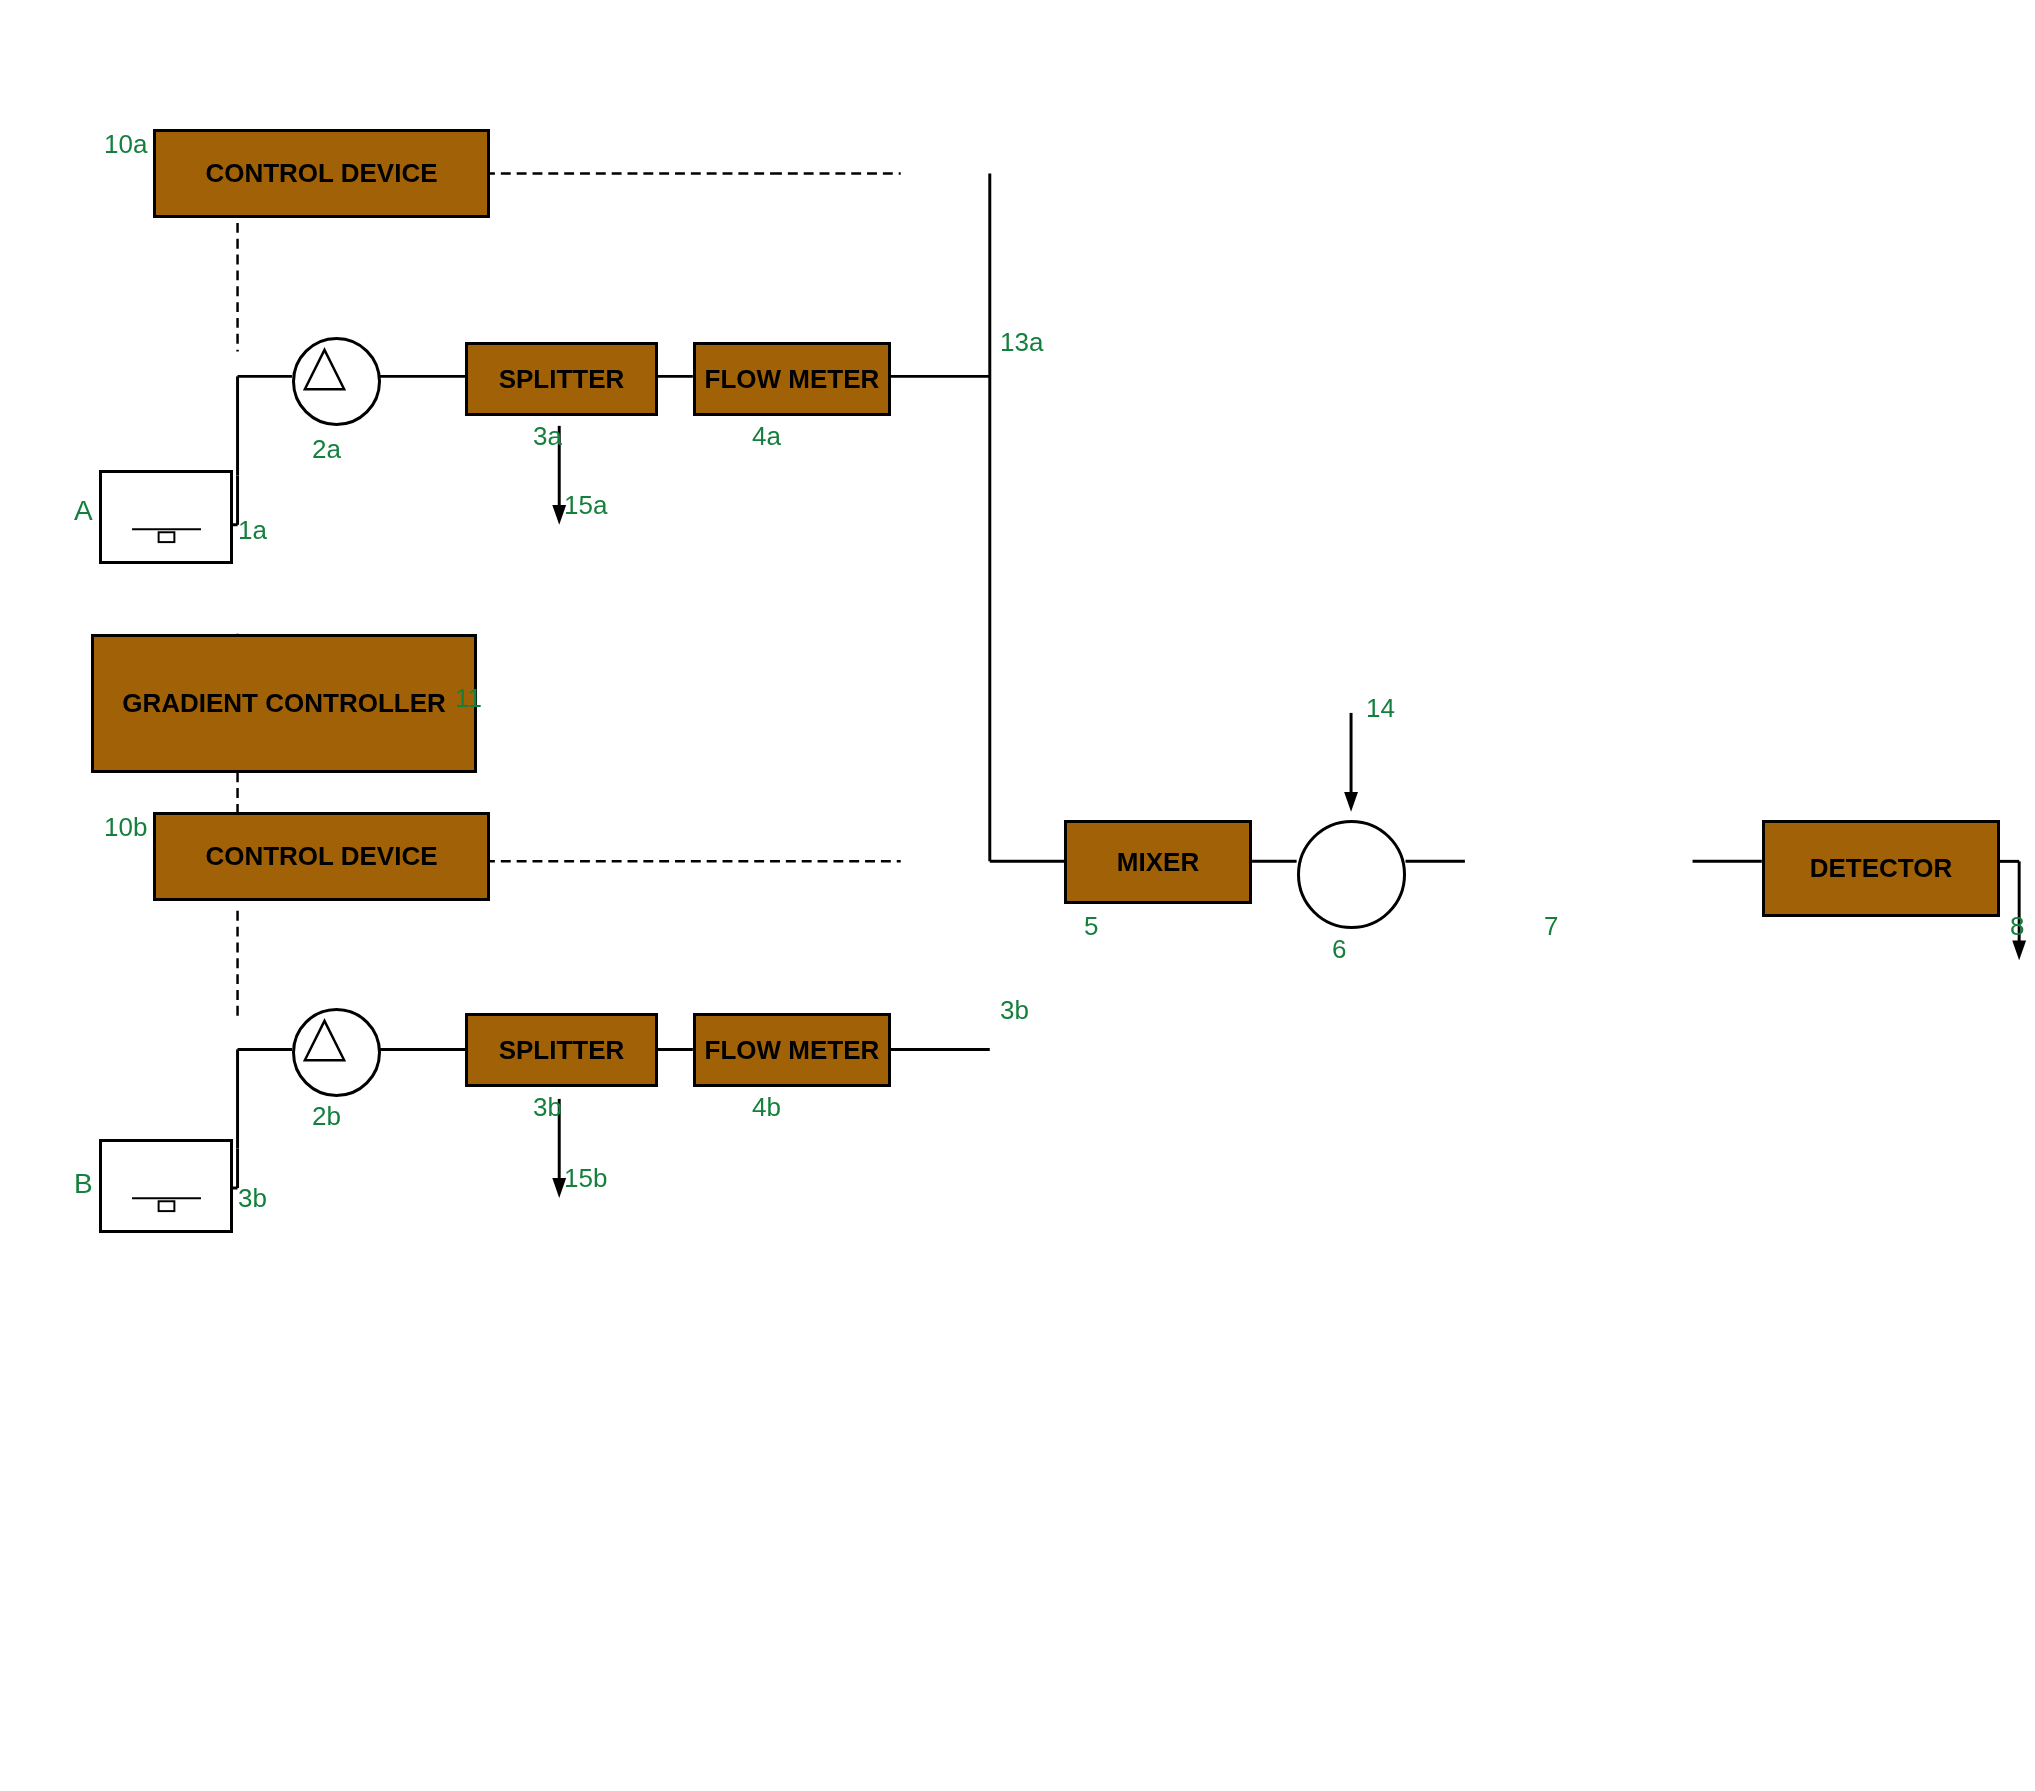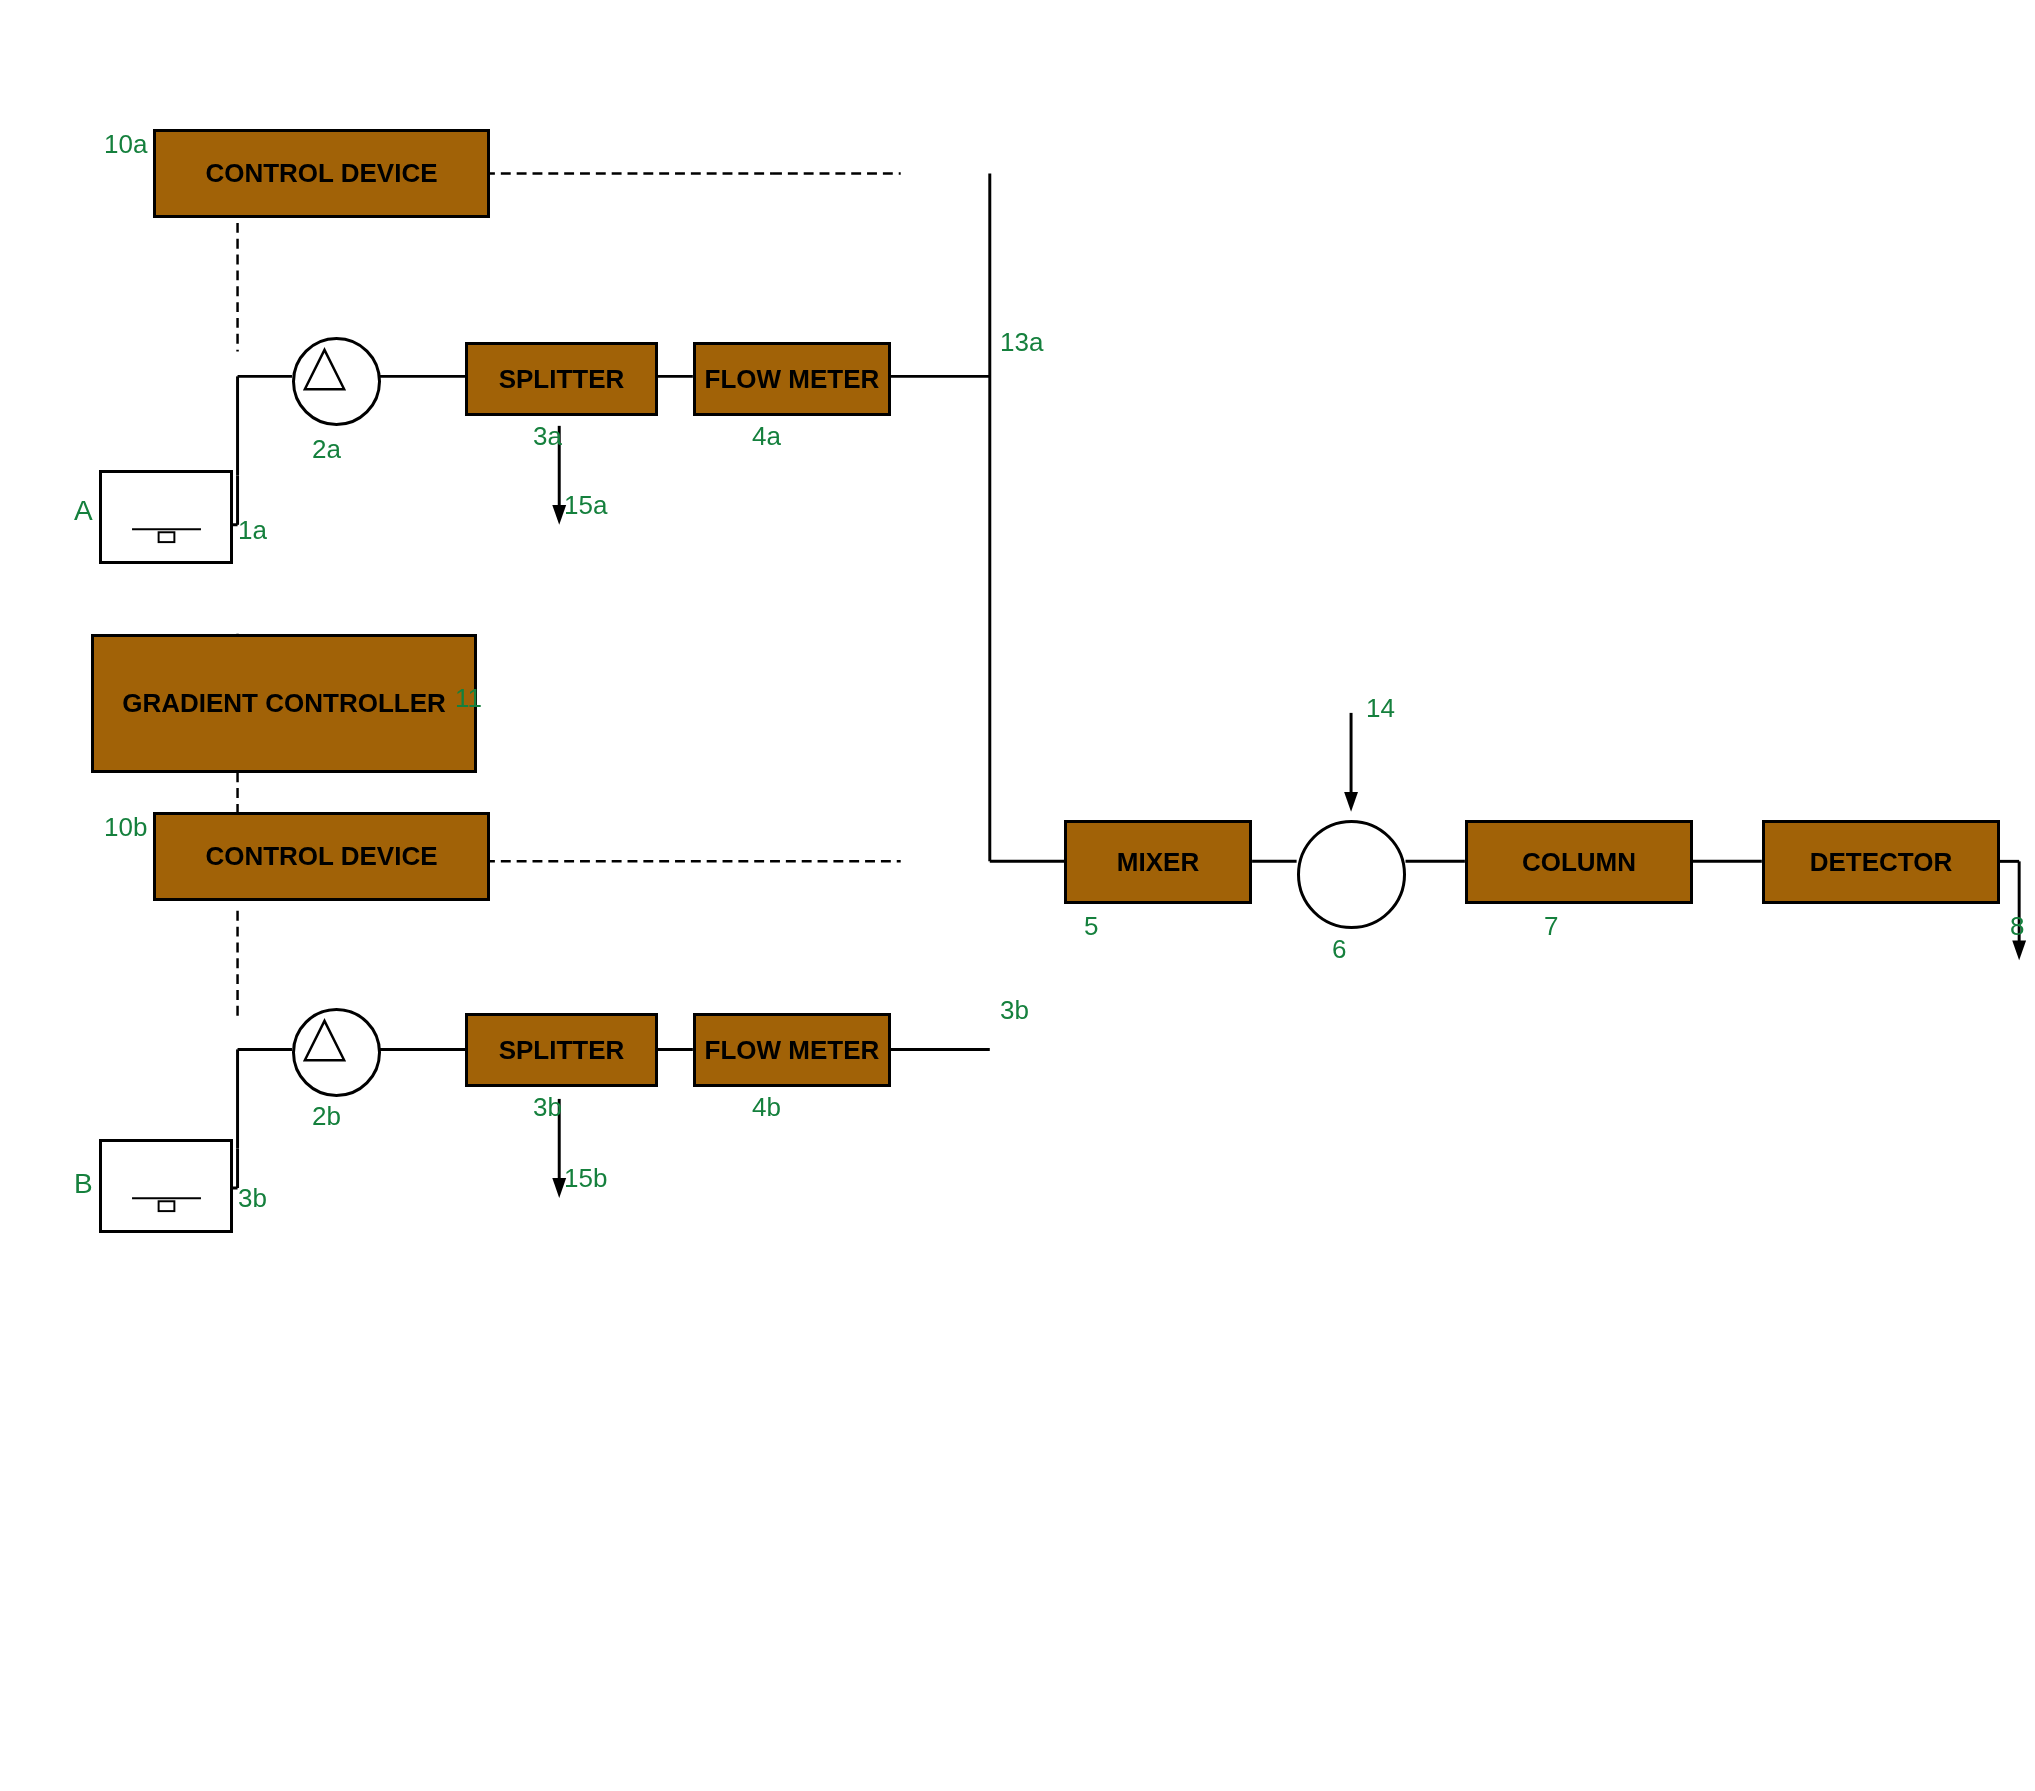--- a/index.html
+++ b/index.html
@@ -210,24 +210,21 @@
     <span>MIXER</span>
   </div>
   <span class="label" style="left:1084px; top:911px;">5</span>
 
   <div class="circle" style="left:1297px; top:820px; width:109px; height:109px;">
   </div>
   <span class="label" style="left:1332px; top:934px;">6</span>
 
   <span class="label" style="left:1366px; top:693px;">14</span>
 
-  <div class="box" style="left:1465px; top:820px; width:228px; height:84px;">
-    <span>COLUMN</span>
-  </div>
   <span class="label" style="left:1544px; top:911px;">7</span>
 
-  <div class="box" style="left:1762px; top:820px; width:238px; height:84px;">
+  <div class="box" style="left:1762px; top:820px; width:238px; height:97px;">
     <span>DETECTOR</span>
   </div>
   <span class="label" style="left:2010px; top:911px;">8</span>
 
 </div>
 
 
 </body></html>

